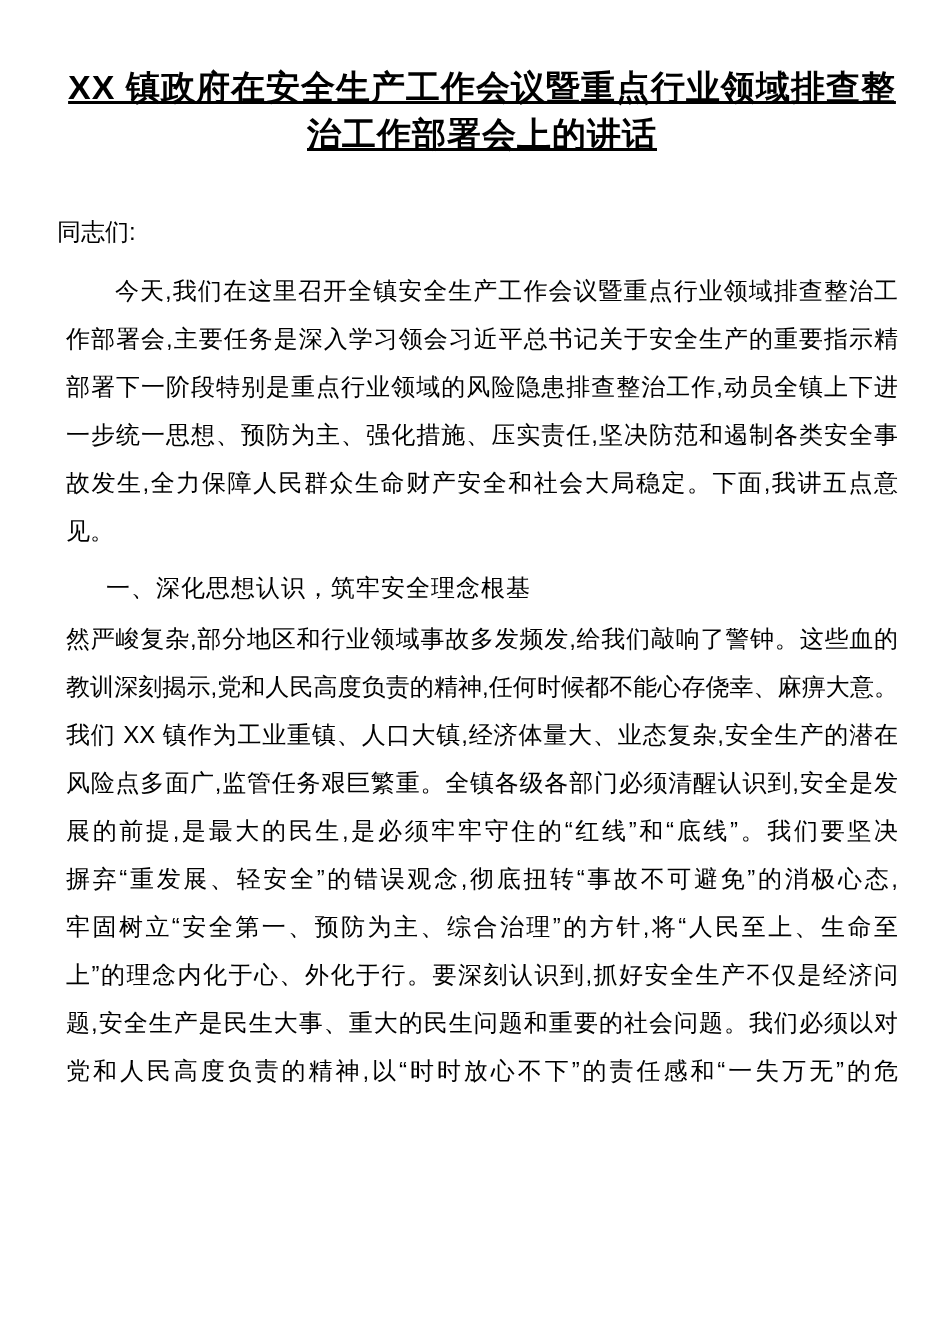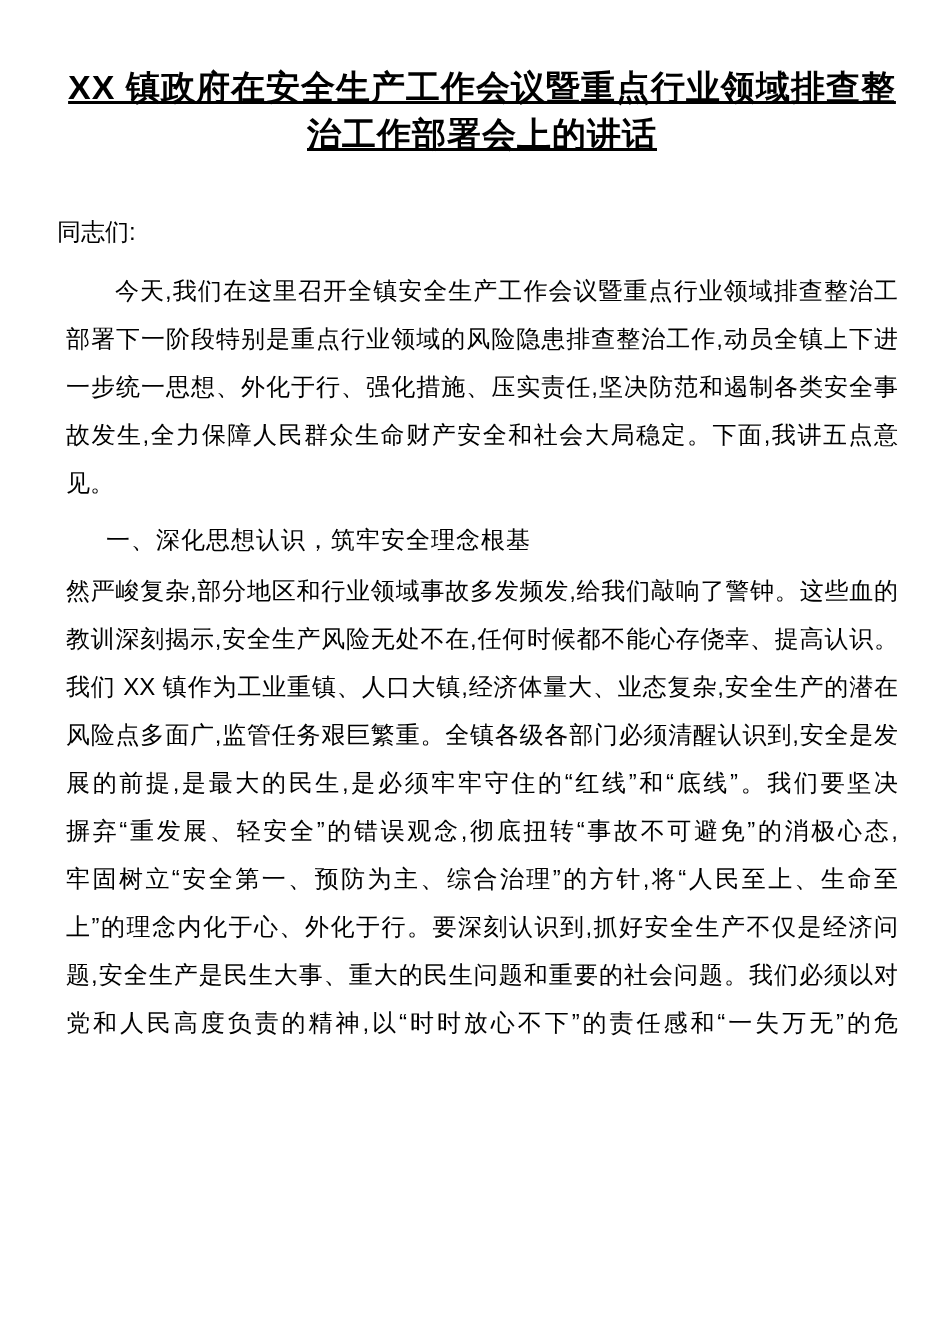--- a/index.html
+++ b/index.html
@@ -79,31 +79,32 @@
 
   <h1 class="doc-title">
     <span class="title-line">XX 镇政府在安全生产工作会议暨重点行业领域排查整</span>
     <span class="title-line">治工作部署会上的讲话</span>
   </h1>
 
   <p class="salutation">同志们:</p>
 
   <div class="para para-1">
     <div class="line indent">今天,我们在这里召开全镇安全生产工作会议暨重点行业领域排查整治工</div>
+    <div class="line">作部署会,主要任务是深入学习领会习近平总书记关于安全生产的重要指示精</div>
     <div class="line">部署下一阶段特别是重点行业领域的风险隐患排查整治工作,动员全镇上下进</div>
-    <div class="line">一步统一思想、外化于行、强化措施、压实责任,坚决防范和遏制各类安全事</div>
+    <div class="line">一步统一思想、预防为主、强化措施、压实责任,坚决防范和遏制各类安全事</div>
     <div class="line">故发生,全力保障人民群众生命财产安全和社会大局稳定。下面,我讲五点意</div>
     <div class="line short">见。</div>
   </div>
 
   <h2 class="section-heading">一、深化思想认识，筑牢安全理念根基</h2>
 
   <div class="para para-2">
     <div class="line">然严峻复杂,部分地区和行业领域事故多发频发,给我们敲响了警钟。这些血的</div>
-    <div class="line">教训深刻揭示,安全生产风险无处不在,任何时候都不能心存侥幸、提高认识。</div>
+    <div class="line">教训深刻揭示,党和人民高度负责的精神,任何时候都不能心存侥幸、麻痹大意。</div>
     <div class="line">我们 XX 镇作为工业重镇、人口大镇,经济体量大、业态复杂,安全生产的潜在</div>
     <div class="line">风险点多面广,监管任务艰巨繁重。全镇各级各部门必须清醒认识到,安全是发</div>
     <div class="line">展的前提,是最大的民生,是必须牢牢守住的“红线”和“底线”。我们要坚决</div>
     <div class="line">摒弃“重发展、轻安全”的错误观念,彻底扭转“事故不可避免”的消极心态,</div>
     <div class="line">牢固树立“安全第一、预防为主、综合治理”的方针,将“人民至上、生命至</div>
     <div class="line">上”的理念内化于心、外化于行。要深刻认识到,抓好安全生产不仅是经济问</div>
     <div class="line">题,安全生产是民生大事、重大的民生问题和重要的社会问题。我们必须以对</div>
     <div class="line">党和人民高度负责的精神,以“时时放心不下”的责任感和“一失万无”的危</div>
   </div>
 

